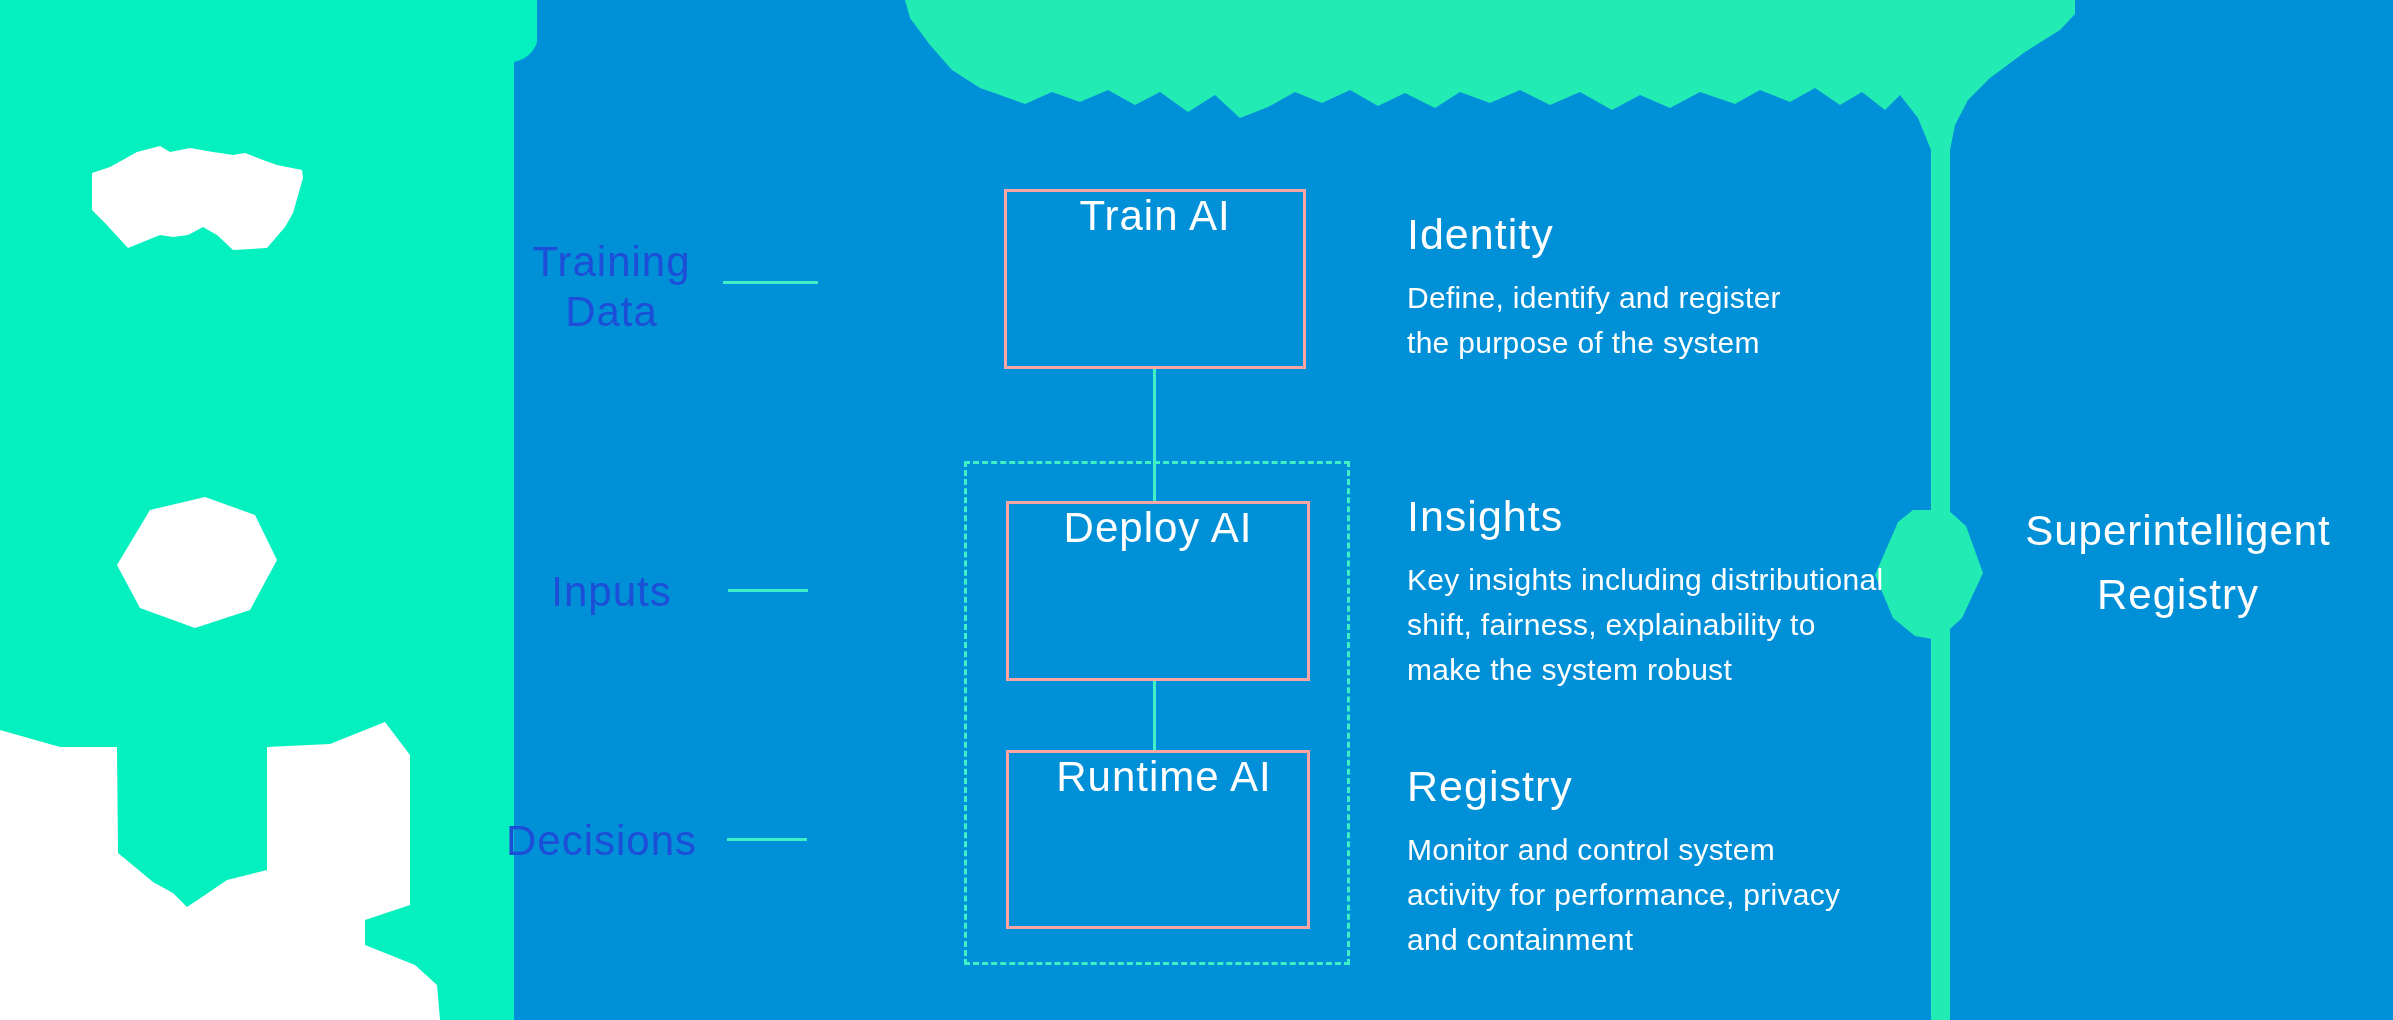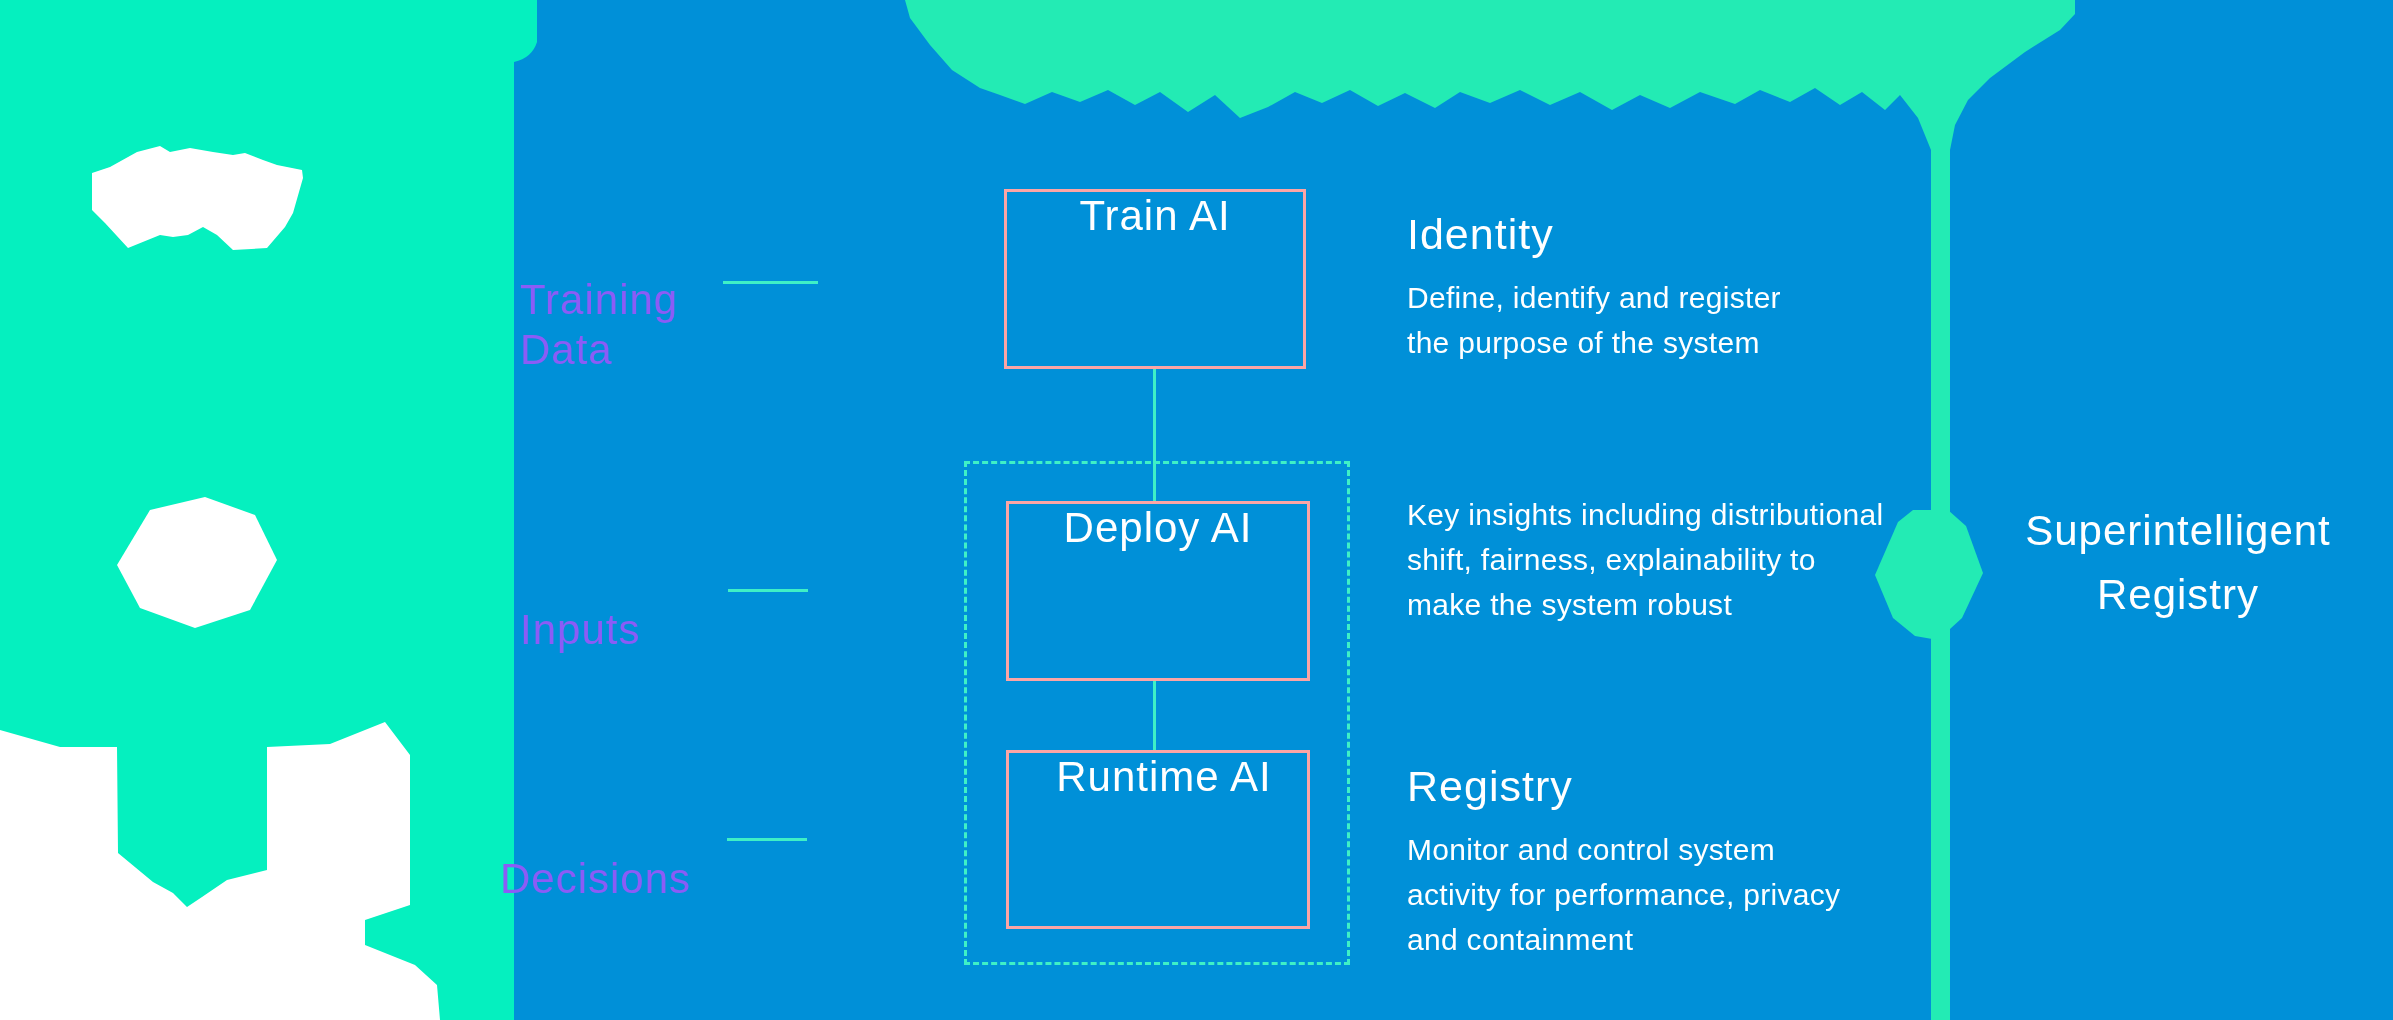--- a/index.html
+++ b/index.html
@@ -20,22 +20,22 @@
     box-sizing:border-box;
   }
   .dashed-box{
     position:absolute;
     border:3px dashed #3ff0c6;
     box-sizing:border-box;
   }
   .hline{position:absolute;height:3px;background:#3ff0c6;}
   .vline{position:absolute;width:3px;background:#3ff0c6;}
   .flow-label{
-    position:absolute;color:#8b5cf6;font-size:42px;letter-spacing:1px;
-    text-align:left;line-height:50px;margin-top:38px;
+    position:absolute;color:#1d4ed8;font-size:42px;letter-spacing:1px;
+    text-align:center;line-height:50px;
   }
   .section{position:absolute;color:#ffffff;}
   .section .heading{font-size:43px;letter-spacing:1px;margin:0 0 16px 0;}
   .section .body-line{font-size:30px;line-height:45px;letter-spacing:0.3px;}
   .registry-label{
     position:absolute;color:#ffffff;font-size:42px;letter-spacing:1px;
     line-height:64px;text-align:center;width:420px;
   }
 </style>
 </head>
@@ -109,20 +109,21 @@
     <div>Decisions</div>
   </div>
 
   <div class="section" style="left:1407px;top:210px;">
     <div class="heading">Identity</div>
     <div class="body-line">Define, identify and register</div>
     <div class="body-line">the purpose of the system</div>
   </div>
 
   <div class="section" style="left:1407px;top:492px;">
+    <div class="heading">Insights</div>
     <div class="body-line">Key insights including distributional</div>
     <div class="body-line">shift, fairness, explainability to</div>
     <div class="body-line">make the system robust</div>
   </div>
 
   <div class="section" style="left:1407px;top:762px;">
     <div class="heading">Registry</div>
     <div class="body-line">Monitor and control system</div>
     <div class="body-line">activity for performance, privacy</div>
     <div class="body-line">and containment</div>

